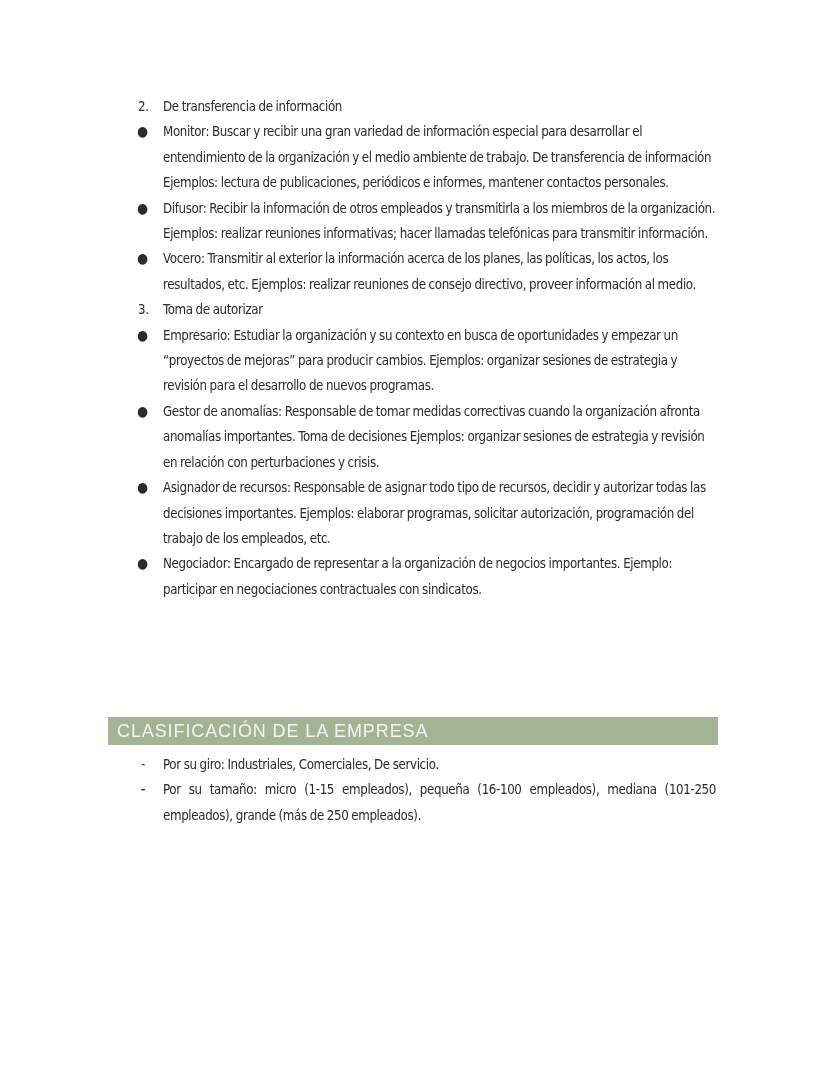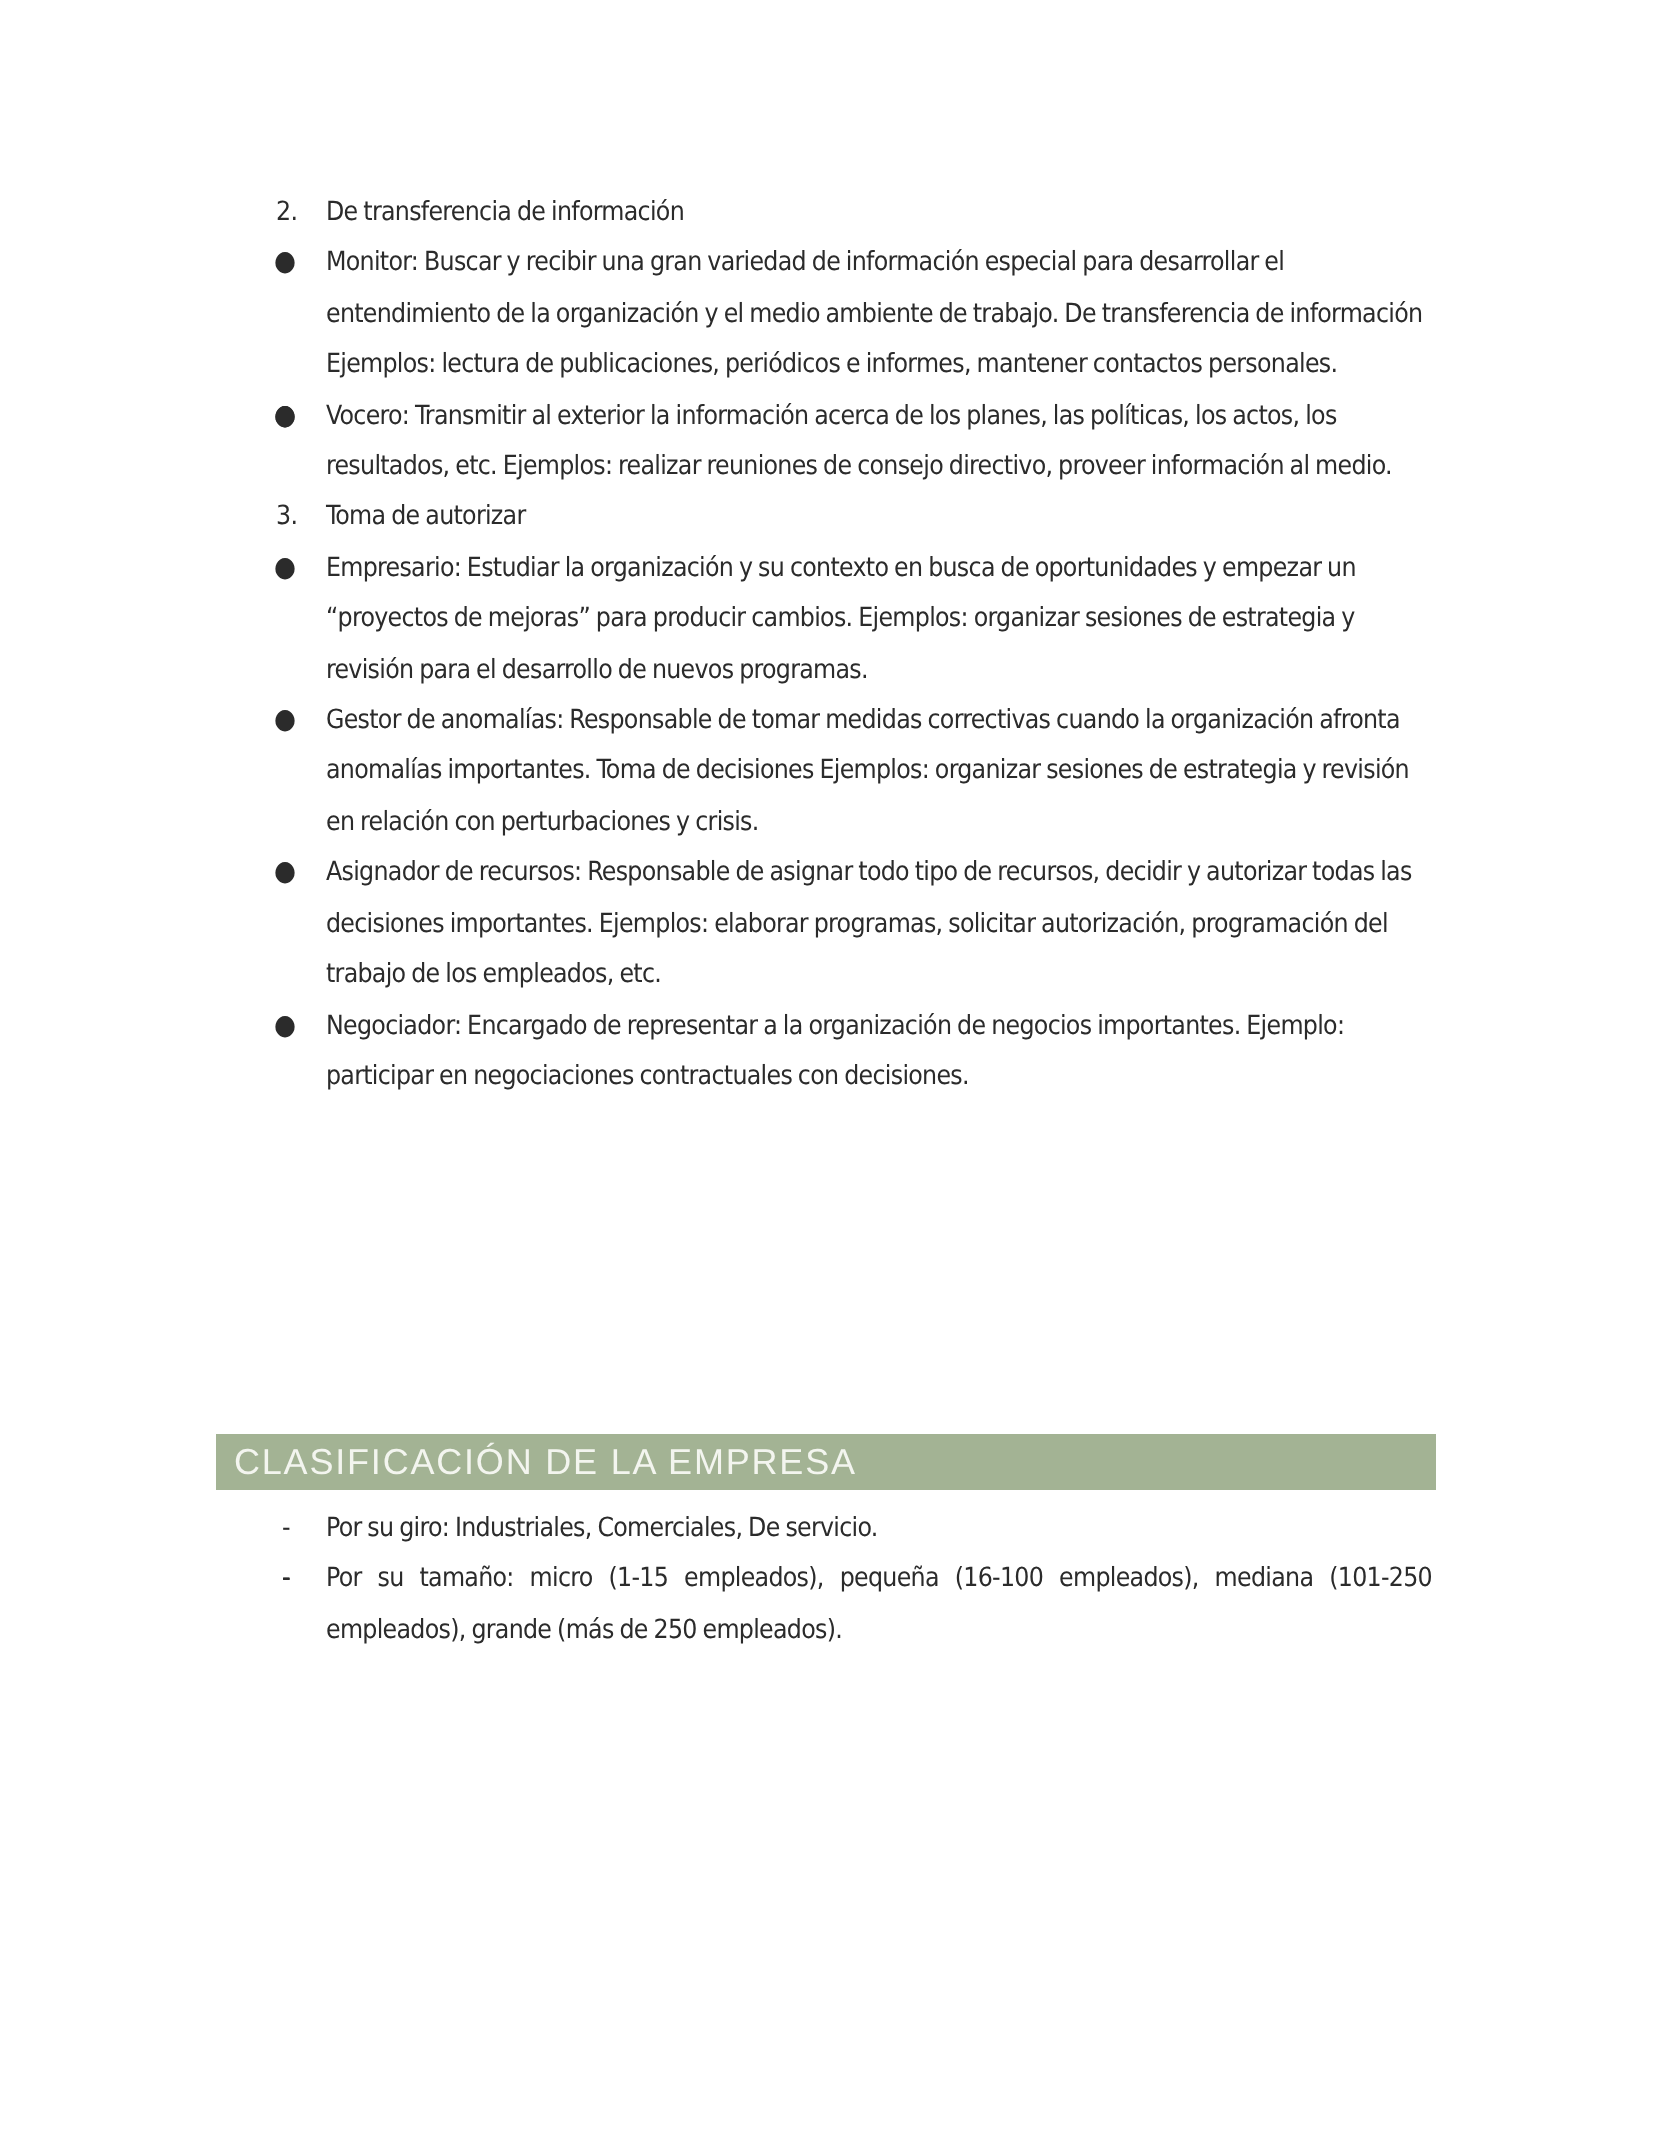--- a/index.html
+++ b/index.html
@@ -79,20 +79,21 @@
     <li class="item">
       <span class="marker">2.</span>
       <span>De transferencia de información</span>
     </li>
     <li class="item">
       <span class="marker bullet">●</span>
       <span>Monitor: Buscar y recibir una gran variedad de información especial para desarrollar el entendimiento de la organización y el medio ambiente de trabajo. De transferencia de información Ejemplos: lectura de publicaciones, periódicos e informes, mantener contactos personales.</span>
     </li>
     <li class="item">
       <span class="marker bullet">●</span>
+      <span>Difusor: Recibir la información de otros empleados y transmitirla a los miembros de la organización. Ejemplos: realizar reuniones informativas; hacer llamadas telefónicas para transmitir información.</span>
     </li>
     <li class="item">
       <span class="marker bullet">●</span>
       <span>Vocero: Transmitir al exterior la información acerca de los planes, las políticas, los actos, los resultados, etc. Ejemplos: realizar reuniones de consejo directivo, proveer información al medio.</span>
     </li>
     <li class="item">
       <span class="marker">3.</span>
       <span>Toma de autorizar</span>
     </li>
     <li class="item">
@@ -102,21 +103,21 @@
     <li class="item">
       <span class="marker bullet">●</span>
       <span>Gestor de anomalías: Responsable de tomar medidas correctivas cuando la organización afronta anomalías importantes. Toma de decisiones Ejemplos: organizar sesiones de estrategia y revisión en relación con perturbaciones y crisis.</span>
     </li>
     <li class="item">
       <span class="marker bullet">●</span>
       <span>Asignador de recursos: Responsable de asignar todo tipo de recursos, decidir y autorizar todas las decisiones importantes. Ejemplos: elaborar programas, solicitar autorización, programación del trabajo de los empleados, etc.</span>
     </li>
     <li class="item">
       <span class="marker bullet">●</span>
-      <span>Negociador: Encargado de representar a la organización de negocios importantes. Ejemplo: participar en negociaciones contractuales con decisiones.</span>
+      <span>Negociador: Encargado de representar a la organización de negocios importantes. Ejemplo: participar en negociaciones contractuales con sindicatos.</span>
     </li>
   </ul>
 
   <div class="section-bar">
     <span class="section-title">CLASIFICACIÓN DE LA EMPRESA</span>
   </div>
 
   <ul class="list" style="top:752px;">
     <li class="item">
       <span class="marker dash">-</span>

